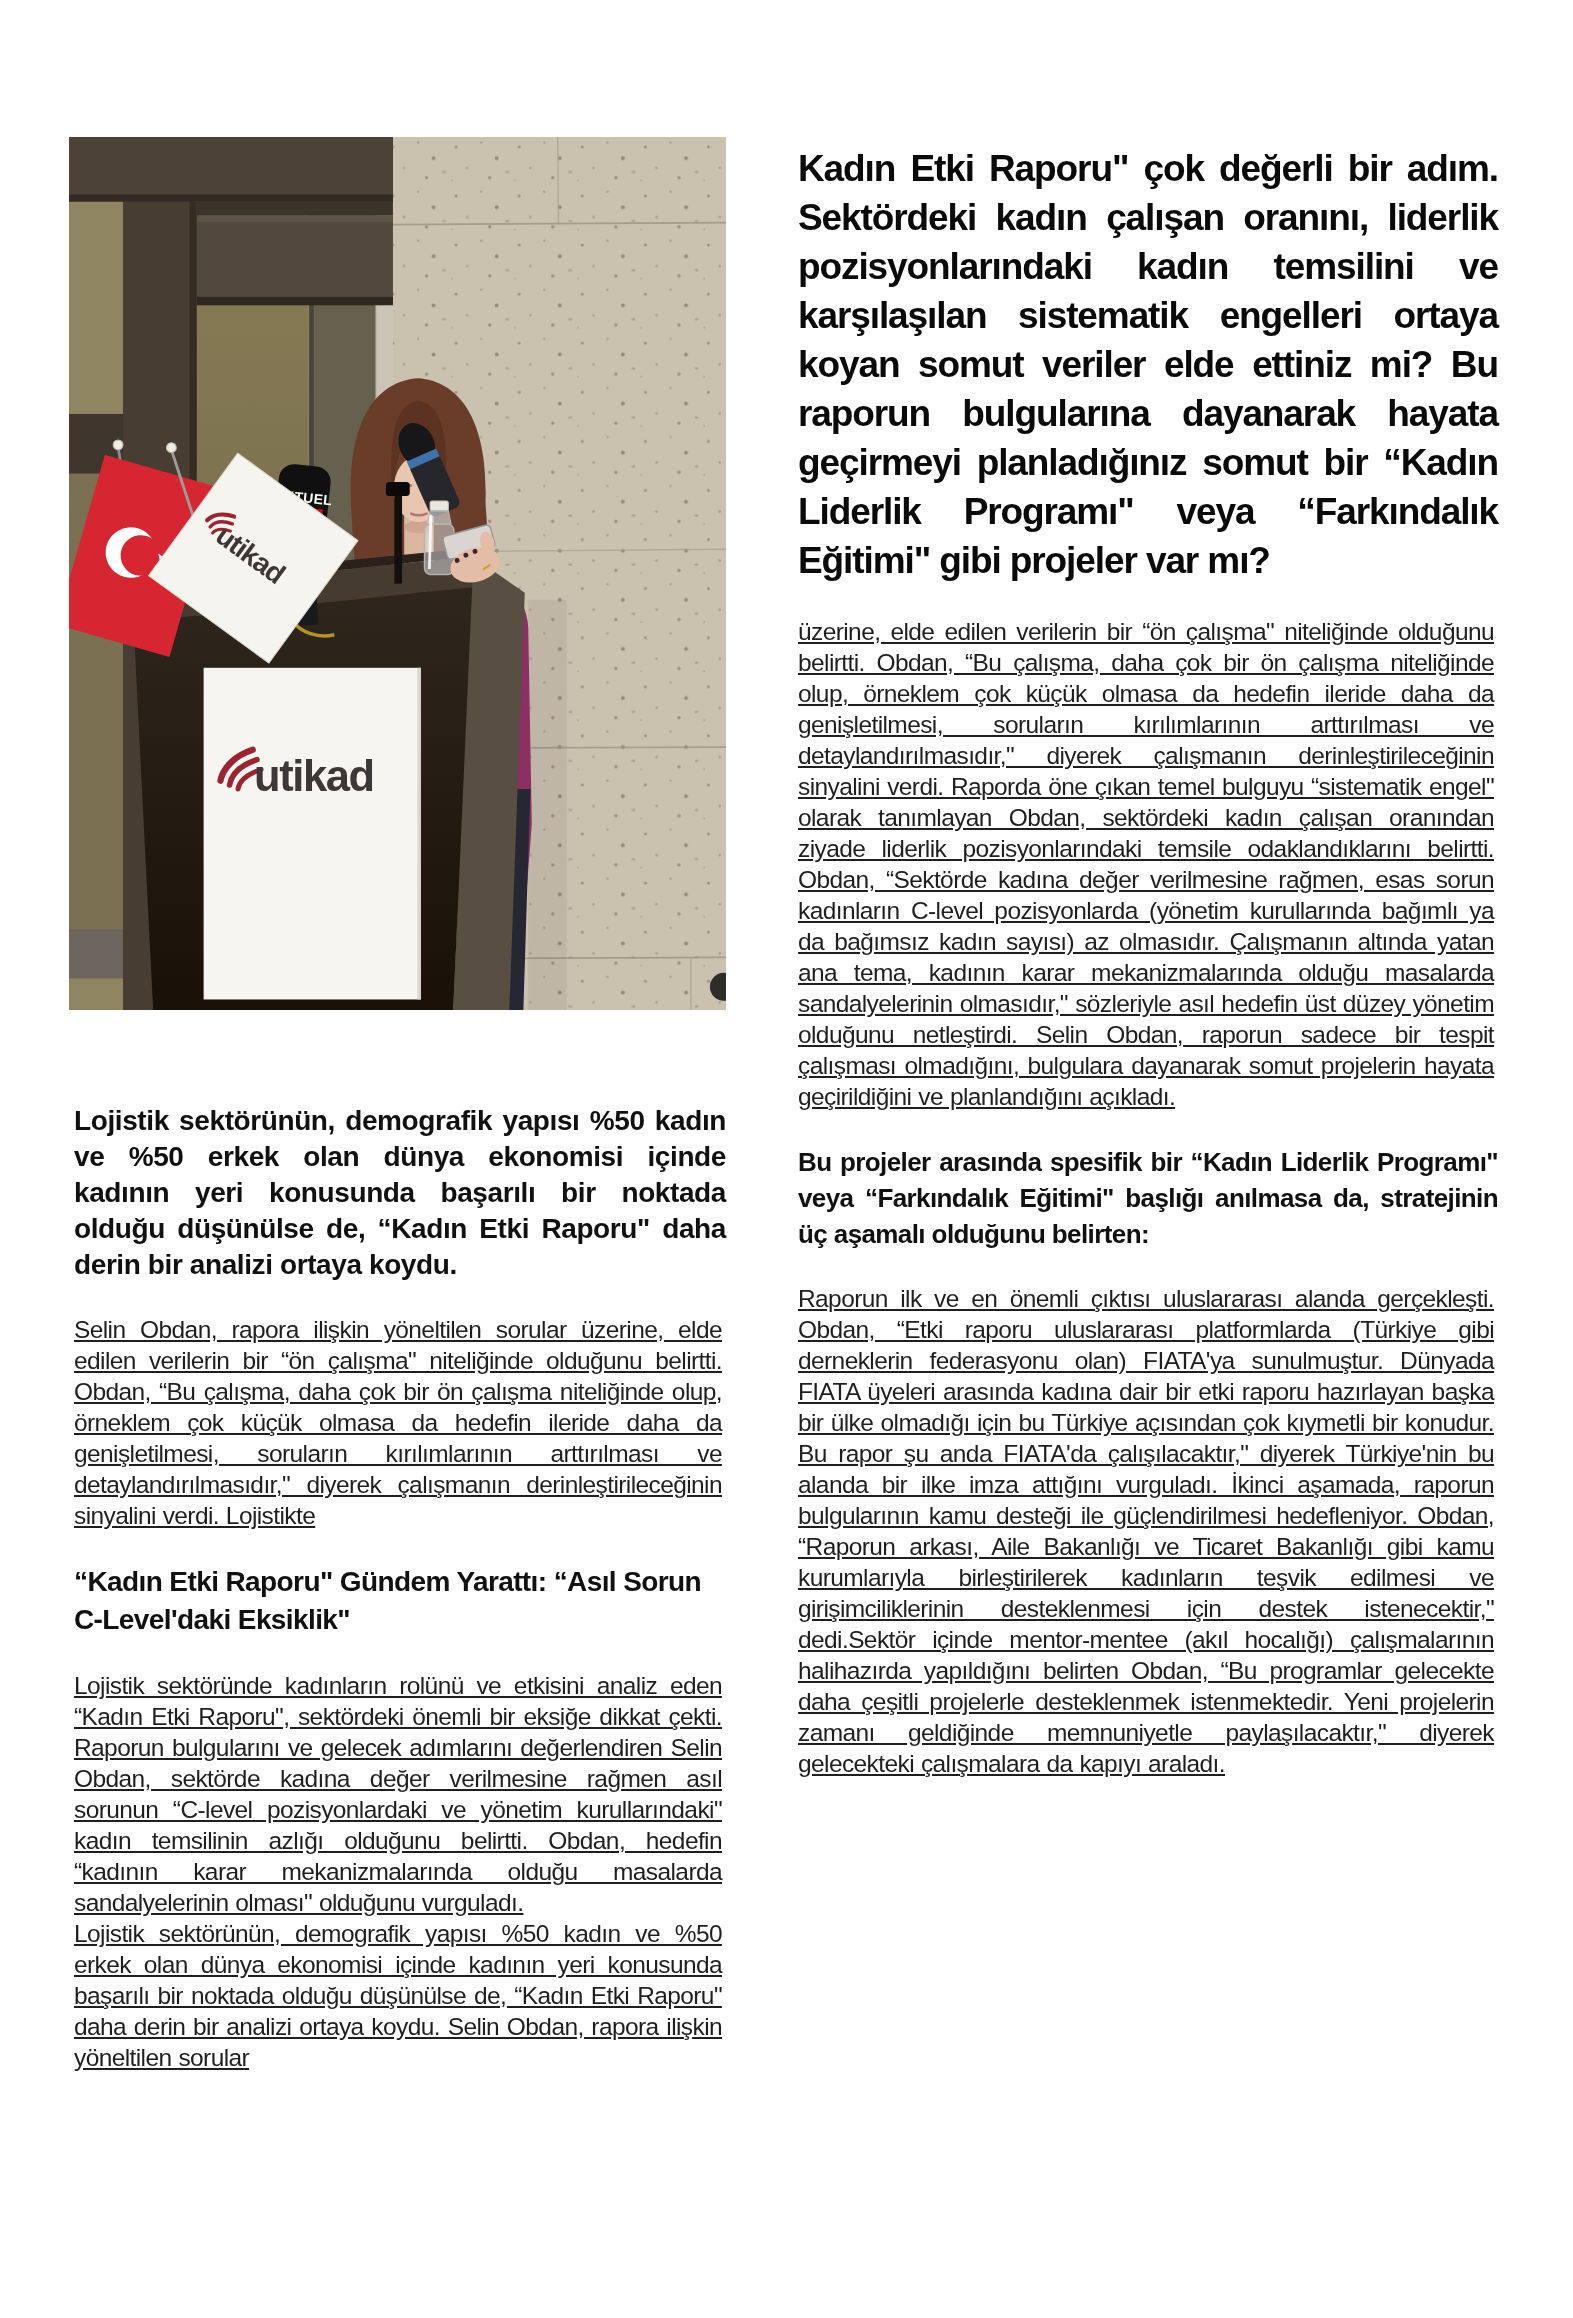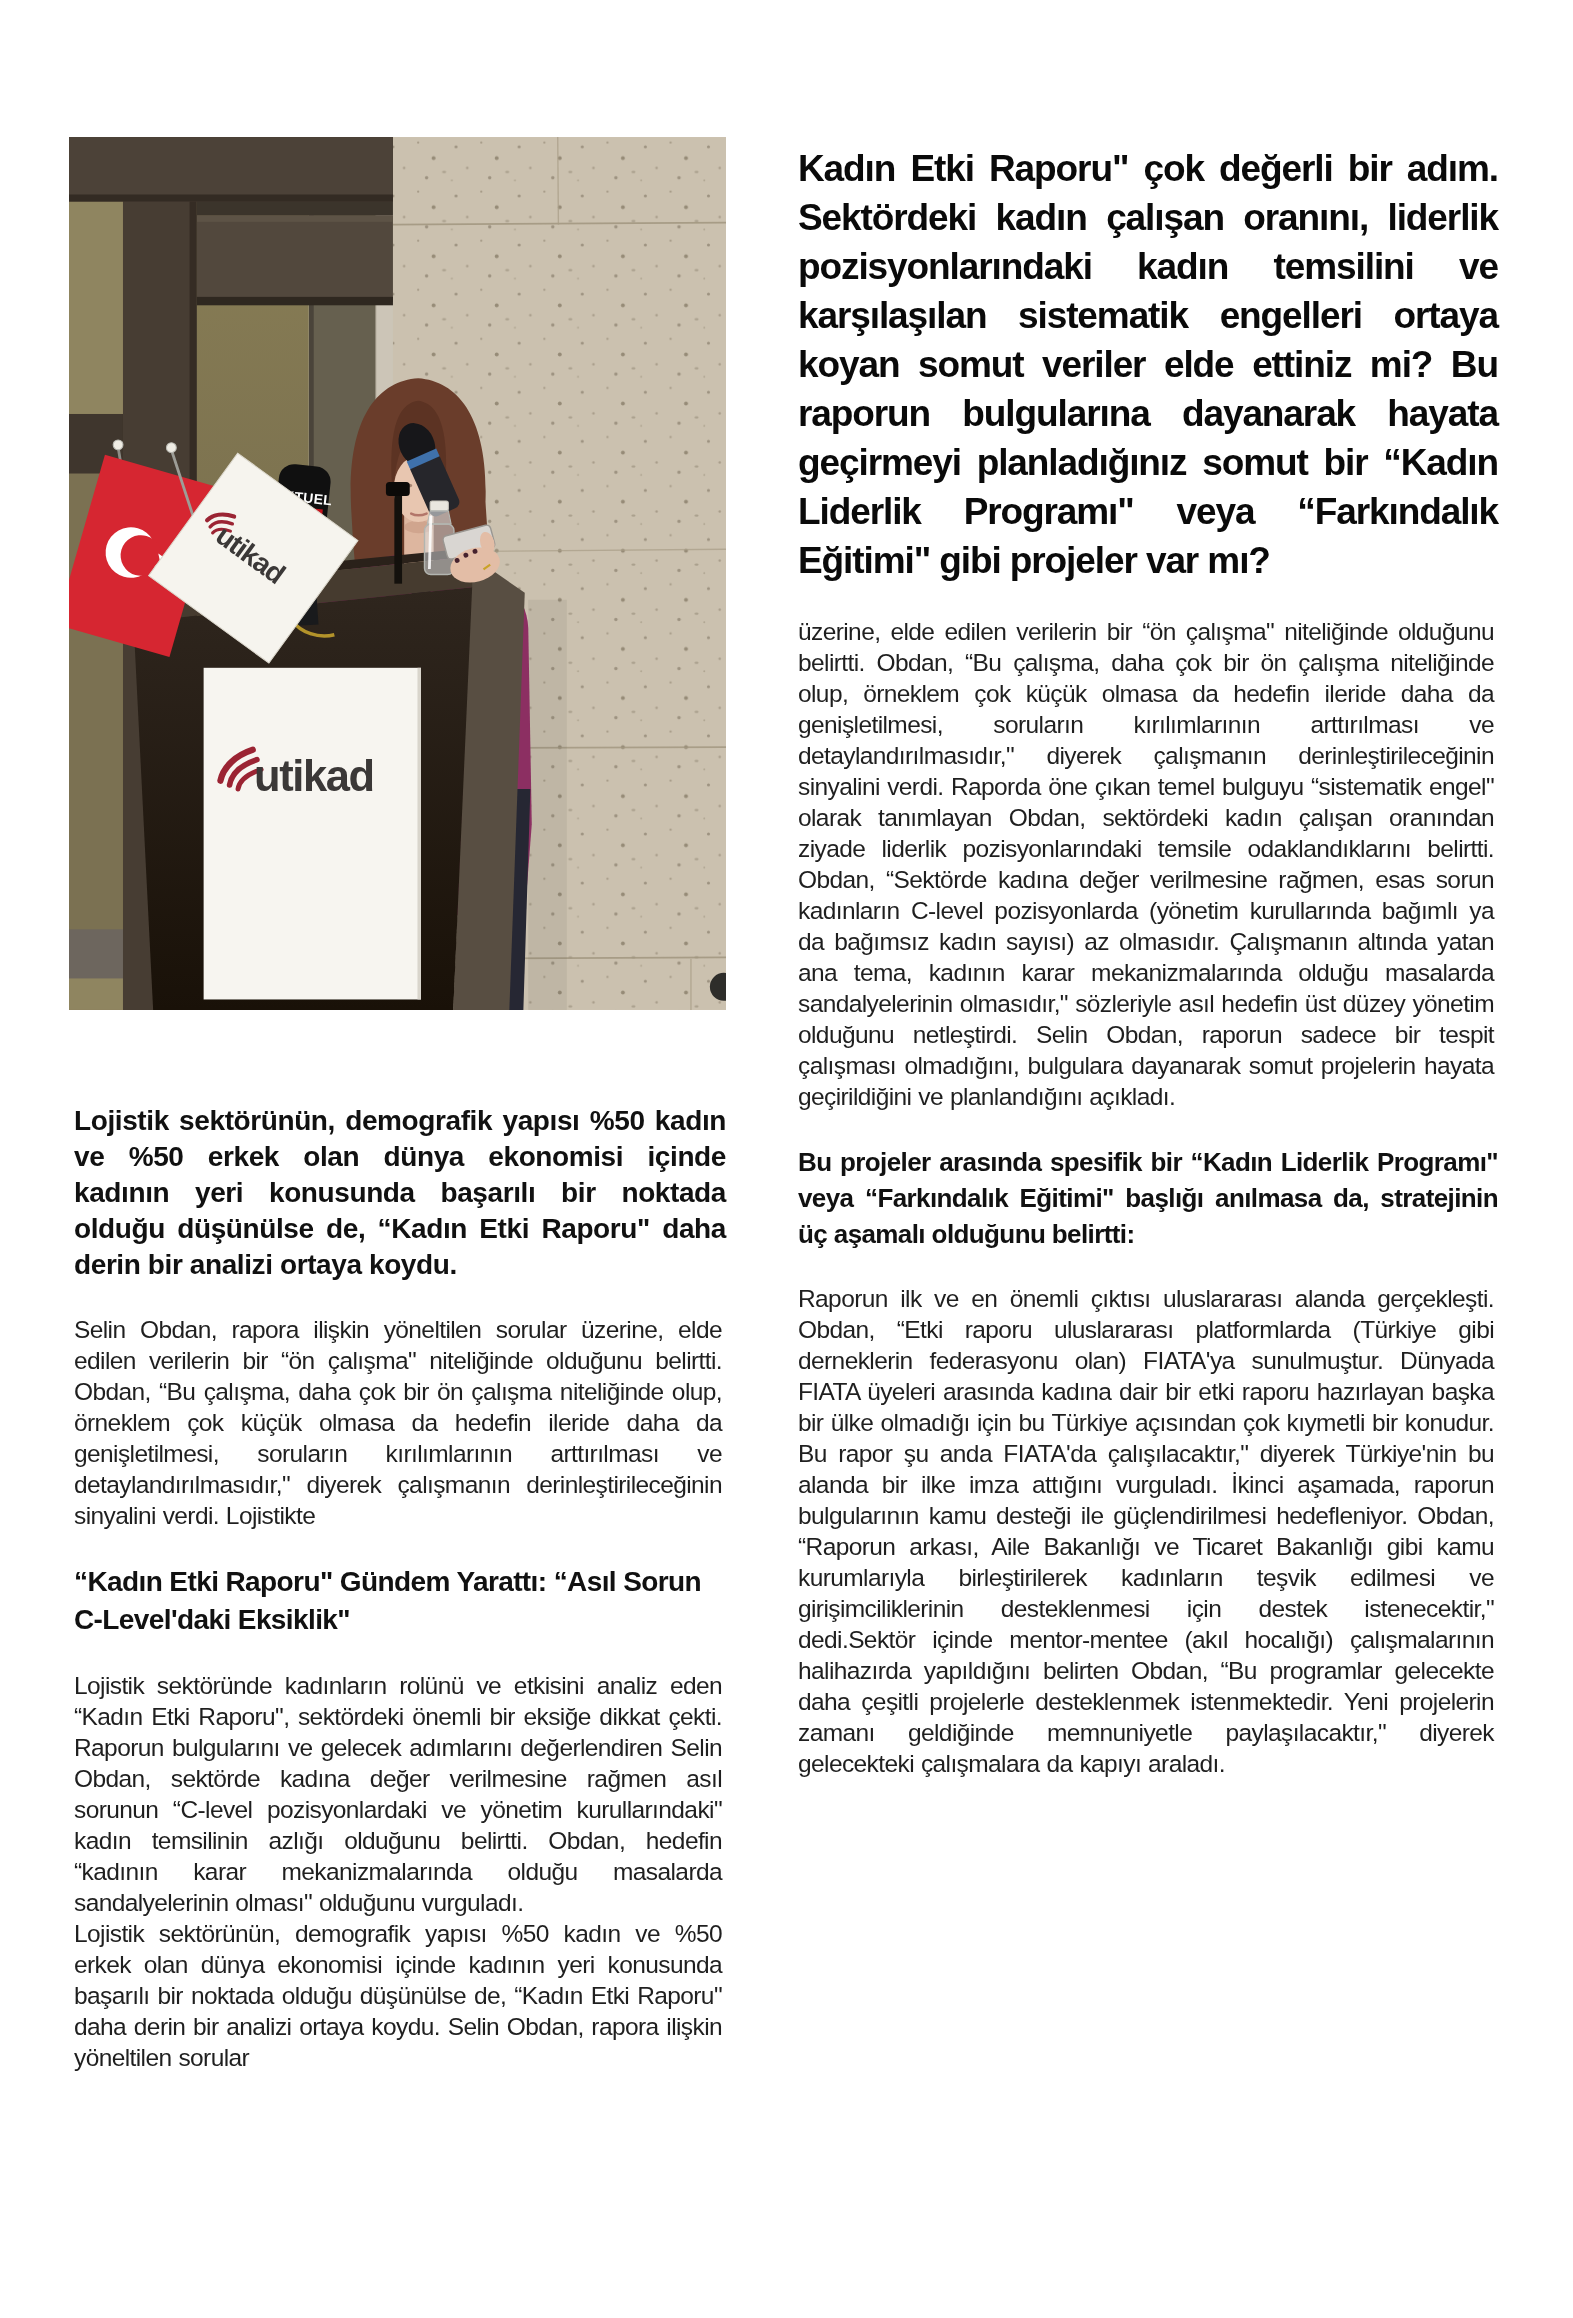--- a/index.html
+++ b/index.html
@@ -25,21 +25,21 @@
   .headline{
     margin:0;
     font-size:37px; line-height:49px; font-weight:700;
     letter-spacing:-1.1px; color:#0a0a0a;
     text-align:justify;
   }
   .body-p{
     margin:31px 4px 0 0;
     font-size:24.5px; line-height:31px;
     letter-spacing:-0.6px; word-spacing:0.7px;
-    text-align:justify; color:#1f1f1f;
+    text-align:justify; color:#1f1f1f;text-decoration:underline;
   }
   .body-p.flush{margin-top:0;}
   .intro-p{
     margin:0;
     font-size:28px; line-height:36px; font-weight:700;
     letter-spacing:-0.4px; text-align:justify; color:#111;
   }
   .subhead-l{
     margin:32px 0 0 0;
     font-size:28px; line-height:38px; font-weight:700;
@@ -215,18 +215,18 @@
     <p class="intro-p">Lojistik sektörünün, demografik yapısı %50 kadın ve %50 erkek olan dünya ekonomisi içinde kadının yeri konusunda başarılı bir noktada olduğu düşünülse de, “Kadın Etki Raporu" daha derin bir analizi ortaya koydu.</p>
     <p class="body-p">Selin Obdan, rapora ilişkin yöneltilen sorular üzerine, elde edilen verilerin bir “ön çalışma" niteliğinde olduğunu belirtti. Obdan, “Bu çalışma, daha çok bir ön çalışma niteliğinde olup, örneklem çok küçük olmasa da hedefin ileride daha da genişletilmesi, soruların kırılımlarının arttırılması ve detaylandırılmasıdır," diyerek çalışmanın derinleştirileceğinin sinyalini verdi. Lojistikte</p>
     <h3 class="subhead-l">“Kadın Etki Raporu" Gündem Yarattı: “Asıl Sorun C-Level'daki Eksiklik"</h3>
     <p class="body-p">Lojistik sektöründe kadınların rolünü ve etkisini analiz eden “Kadın Etki Raporu", sektördeki önemli bir eksiğe dikkat çekti. Raporun bulgularını ve gelecek adımlarını değerlendiren Selin Obdan, sektörde kadına değer verilmesine rağmen asıl sorunun “C-level pozisyonlardaki ve yönetim kurullarındaki" kadın temsilinin azlığı olduğunu belirtti. Obdan, hedefin “kadının karar mekanizmalarında olduğu masalarda sandalyelerinin olması" olduğunu vurguladı.</p>
     <p class="body-p flush">Lojistik sektörünün, demografik yapısı %50 kadın ve %50 erkek olan dünya ekonomisi içinde kadının yeri konusunda başarılı bir noktada olduğu düşünülse de, “Kadın Etki Raporu" daha derin bir analizi ortaya koydu. Selin Obdan, rapora ilişkin yöneltilen sorular</p>
   </section>
 
   <section class="col col-right">
     <h1 class="headline">Kadın Etki Raporu" çok değerli bir adım. Sektördeki kadın çalışan oranını, liderlik pozisyonlarındaki kadın temsilini ve karşılaşılan sistematik engelleri ortaya koyan somut veriler elde ettiniz mi? Bu raporun bulgularına dayanarak hayata geçirmeyi planladığınız somut bir “Kadın Liderlik Programı" veya “Farkındalık Eğitimi" gibi projeler var mı?</h1>
     <p class="body-p">üzerine, elde edilen verilerin bir “ön çalışma" niteliğinde olduğunu belirtti. Obdan, “Bu çalışma, daha çok bir ön çalışma niteliğinde olup, örneklem çok küçük olmasa da hedefin ileride daha da genişletilmesi, soruların kırılımlarının arttırılması ve detaylandırılmasıdır," diyerek çalışmanın derinleştirileceğinin sinyalini verdi. Raporda öne çıkan temel bulguyu “sistematik engel" olarak tanımlayan Obdan, sektördeki kadın çalışan oranından ziyade liderlik pozisyonlarındaki temsile odaklandıklarını belirtti. Obdan, “Sektörde kadına değer verilmesine rağmen, esas sorun kadınların C-level pozisyonlarda (yönetim kurullarında bağımlı ya da bağımsız kadın sayısı) az olmasıdır. Çalışmanın altında yatan ana tema, kadının karar mekanizmalarında olduğu masalarda sandalyelerinin olmasıdır," sözleriyle asıl hedefin üst düzey yönetim olduğunu netleştirdi. Selin Obdan, raporun sadece bir tespit çalışması olmadığını, bulgulara dayanarak somut projelerin hayata geçirildiğini ve planlandığını açıkladı.</p>
-    <h3 class="subhead-r">Bu projeler arasında spesifik bir “Kadın Liderlik Programı" veya “Farkındalık Eğitimi" başlığı anılmasa da, stratejinin üç aşamalı olduğunu belirtti:</h3>
+    <h3 class="subhead-r">Bu projeler arasında spesifik bir “Kadın Liderlik Programı" veya “Farkındalık Eğitimi" başlığı anılmasa da, stratejinin üç aşamalı olduğunu belirten:</h3>
     <p class="body-p">Raporun ilk ve en önemli çıktısı uluslararası alanda gerçekleşti. Obdan, “Etki raporu uluslararası platformlarda (Türkiye gibi derneklerin federasyonu olan) FIATA'ya sunulmuştur. Dünyada FIATA üyeleri arasında kadına dair bir etki raporu hazırlayan başka bir ülke olmadığı için bu Türkiye açısından çok kıymetli bir konudur. Bu rapor şu anda FIATA'da çalışılacaktır," diyerek Türkiye'nin bu alanda bir ilke imza attığını vurguladı. İkinci aşamada, raporun bulgularının kamu desteği ile güçlendirilmesi hedefleniyor. Obdan, “Raporun arkası, Aile Bakanlığı ve Ticaret Bakanlığı gibi kamu kurumlarıyla birleştirilerek kadınların teşvik edilmesi ve girişimciliklerinin desteklenmesi için destek istenecektir," dedi.Sektör içinde mentor-mentee (akıl hocalığı) çalışmalarının halihazırda yapıldığını belirten Obdan, “Bu programlar gelecekte daha çeşitli projelerle desteklenmek istenmektedir. Yeni projelerin zamanı geldiğinde memnuniyetle paylaşılacaktır," diyerek gelecekteki çalışmalara da kapıyı araladı.</p>
   </section>
 
 </div>
 
 
 </body></html>

